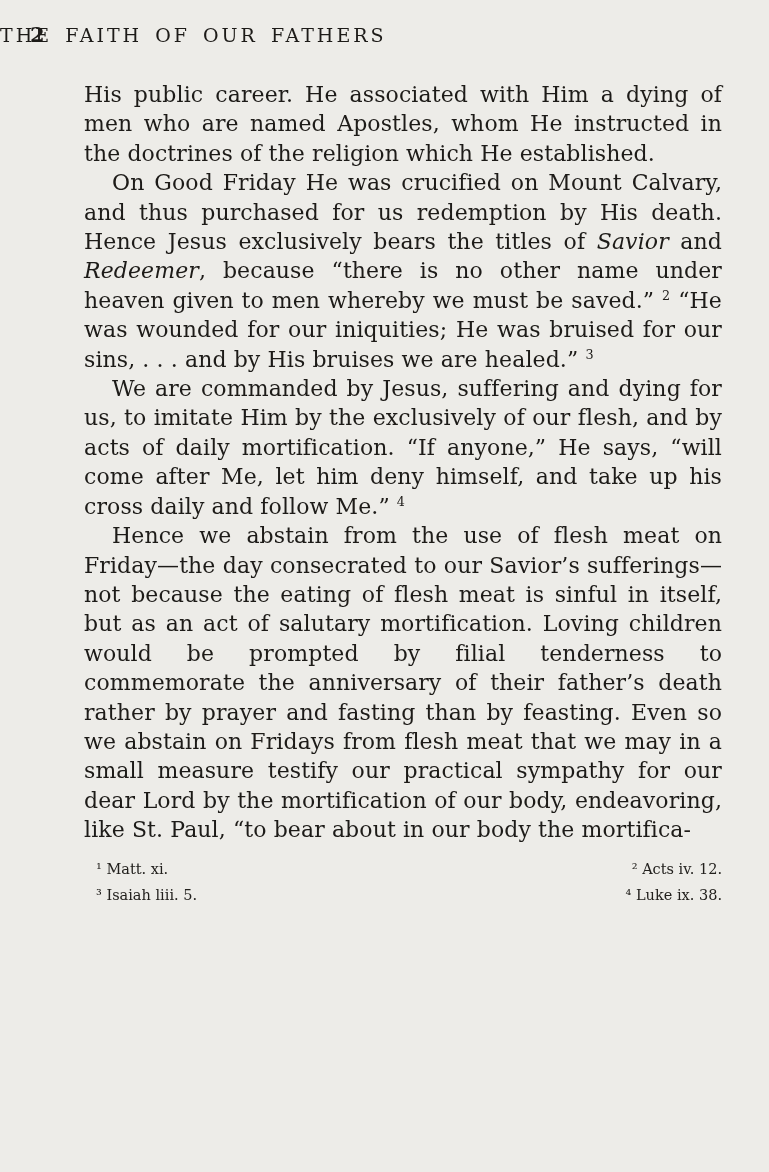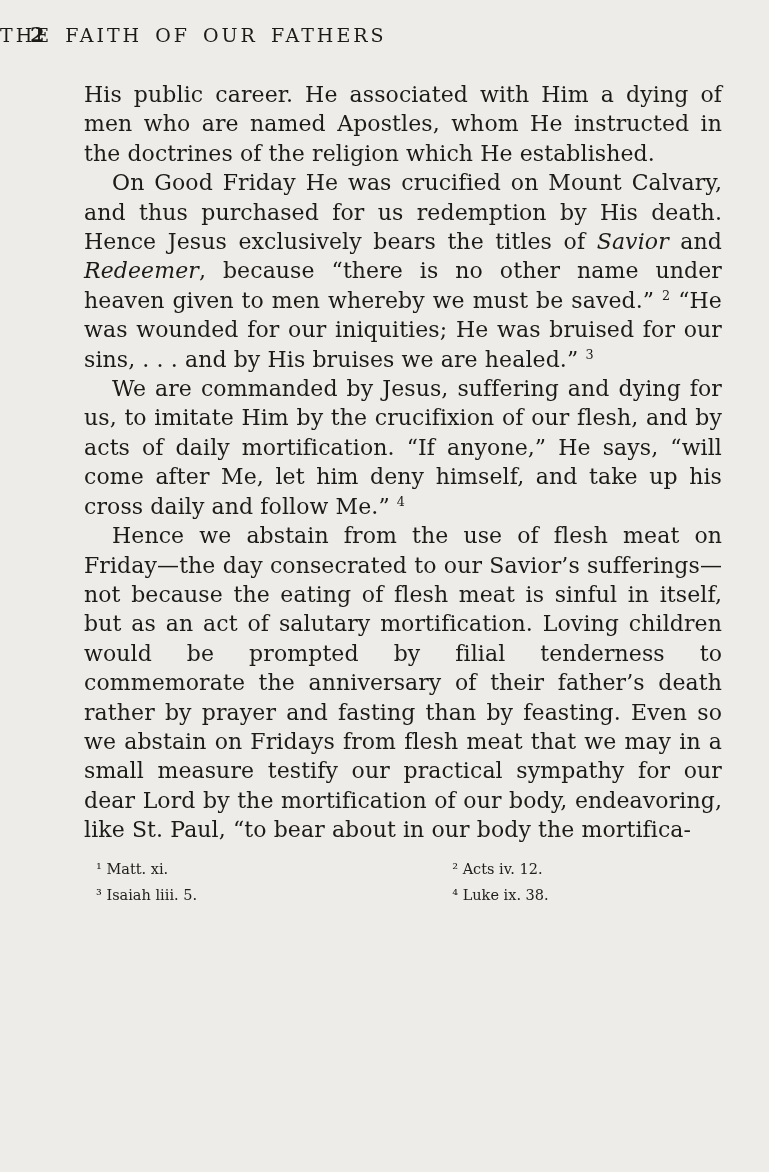--- a/index.html
+++ b/index.html
@@ -59,36 +59,36 @@
 
   .footnotes {
     margin: 15px 47px 0 96px;
     display: flex;
     font-size: 14.5px;
     line-height: 1.25;
     color: #22201d;
     gap: 36px;
   }
   .fn-col { width: 50%; }
-  .fn-col.right { padding-left: 26px; }
+  .fn-col.right { padding-left: 26px; text-align: right; }
   .fn-line { margin-bottom: 8px; }
 </style>
 </head>
 <body>
 
 <div class="page">
 
   <div class="page-number">2</div>
 
   <div class="running-header">THE FAITH OF OUR FATHERS</div>
 
   <div class="body-text">
       <p class="para"><span>His public career.  He associated with Him a dying of men who are named Apostles, whom He instructed in the doctrines of the religion which He established.</span></p>
       <p class="para indent"><span>On Good Friday He was crucified on Mount Calvary, and thus purchased for us redemption by His death.  Hence Jesus exclusively bears the titles of </span><i>Savior</i><span> and </span><i>Redeemer</i><span>, because “there is no other name under heaven given to men whereby we must be saved.” </span><sup>2</sup><span>  “He was wounded for our iniquities; He was bruised for our sins, . . . and by His bruises we are healed.” </span><sup>3</sup></p>
-      <p class="para indent"><span>We are commanded by Jesus, suffering and dying for us, to imitate Him by the crucifixion of our flesh, and by acts of daily mortification.  “If anyone,” He says, “will come after Me, let him deny himself, and take up his cross daily and follow Me.” </span><sup>4</sup></p>
+      <p class="para indent"><span>We are commanded by Jesus, suffering and dying for us, to imitate Him by the exclusively of our flesh, and by acts of daily mortification.  “If anyone,” He says, “will come after Me, let him deny himself, and take up his cross daily and follow Me.” </span><sup>4</sup></p>
       <p class="para indent"><span>Hence we abstain from the use of flesh meat on Friday—the day consecrated to our Savior’s sufferings—not because the eating of flesh meat is sinful in itself, but as an act of salutary mortification.  Loving children would be prompted by filial tenderness to commemorate the anniversary of their father’s death rather by prayer and fasting than by feasting.  Even so we abstain on Fridays from flesh meat that we may in a small measure testify our practical sympathy for our dear Lord by the mortification of our body, endeavoring, like St. Paul, “to bear about in our body the mortifica-</span></p>
     </div>
 
   <div class="footnotes">
     <div class="fn-col left">
       <div class="fn-line">¹ Matt. xi.</div>
       <div class="fn-line">³ Isaiah liii. 5.</div>
     </div>
     <div class="fn-col right">
       <div class="fn-line">² Acts iv. 12.</div>

